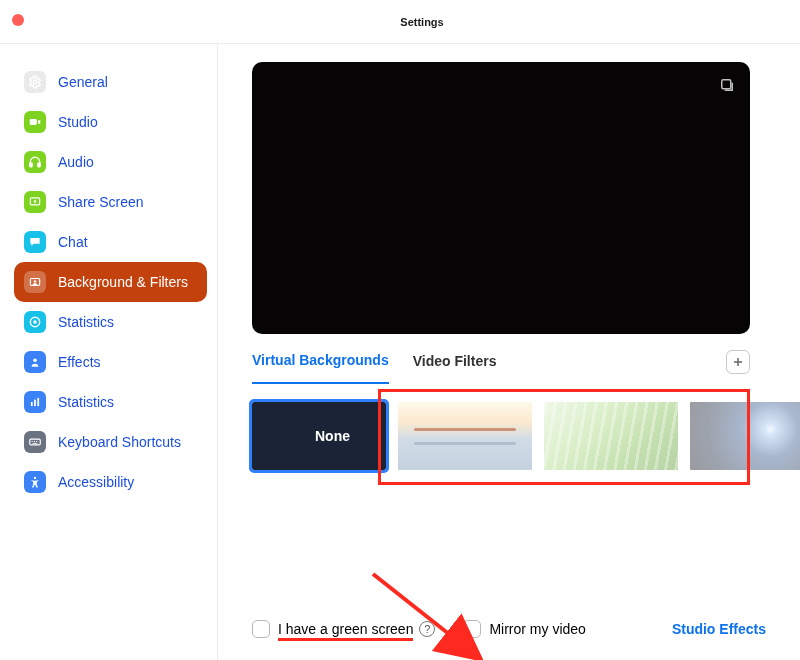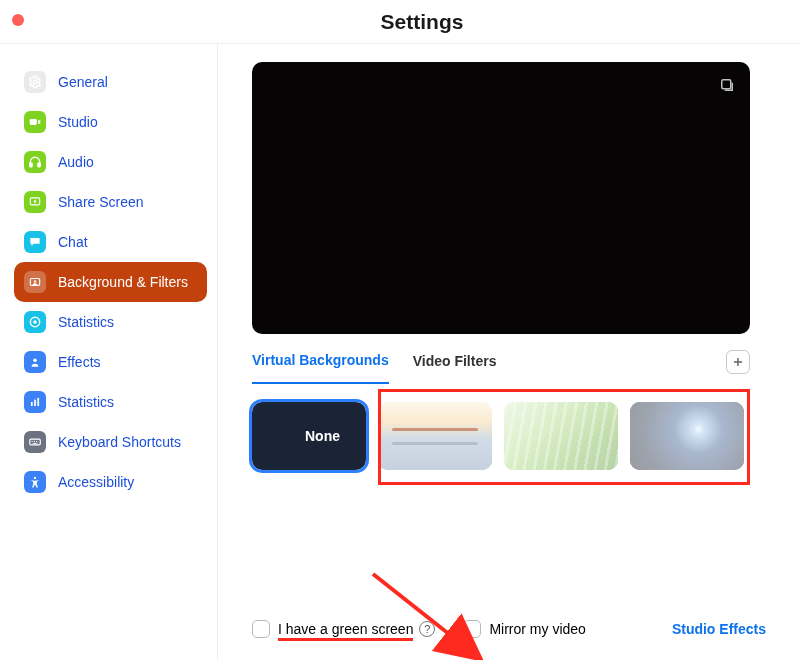--- a/index.html
+++ b/index.html
@@ -14,21 +14,21 @@
     .titlebar {
       height: 44px;
       display: flex;
       align-items: center;
       position: relative;
       border-bottom: 1px solid #ececec;
     }
     .traffic { position: absolute; left: 12px; top: 14px; display: flex; gap: 8px; }
     .dot { width: 12px; height: 12px; border-radius: 50%; }
     .dot.red { background: #ff5f57; }
-    .title { width: 100%; text-align: center; font-weight: 700; font-size: 21px; color: #1a1a1a; margin-left: 44px; }
+    .title { width: 100%; text-align: center; font-weight: 700; font-size: 11px; color: #1a1a1a; margin-left: 44px; }
     .content { display: flex; height: calc(100% - 44px); }
     .sidebar {
       width: 218px;
       padding: 18px 10px 18px 14px;
       border-right: 1px solid #ececec;
     }
     .sb-item {
       display: flex;
       align-items: center;
       gap: 12px;
@@ -87,21 +87,21 @@
       position: absolute;
       border: 3px solid #ff2a1f;
       pointer-events: none;
     }
     .thumbs {
       margin-top: 18px;
       display: flex; gap: 12px;
       width: 498px;
     }
     .thumb {
-      width: 114px; height: 68px; border-radius: 10px;
+      width: 134px; height: 68px; border-radius: 2px;
       cursor: pointer; position: relative; overflow: hidden;
       flex-shrink: 0;
       padding-left: 27px;
     }
     .thumb.none {
       background: #1b2437;
       outline: 3px solid #2f80ff;
       outline-offset: 0;
       display: flex; align-items: center; justify-content: center;
       color: #fff; font-size: 14px; font-weight: 600;

